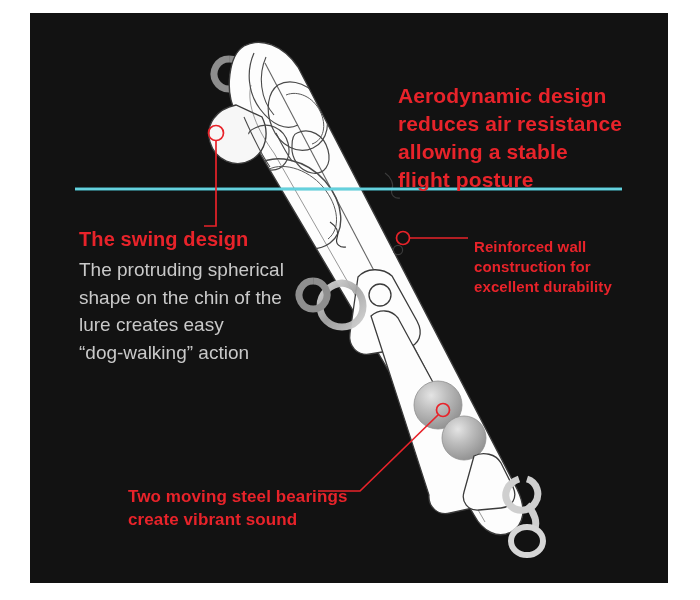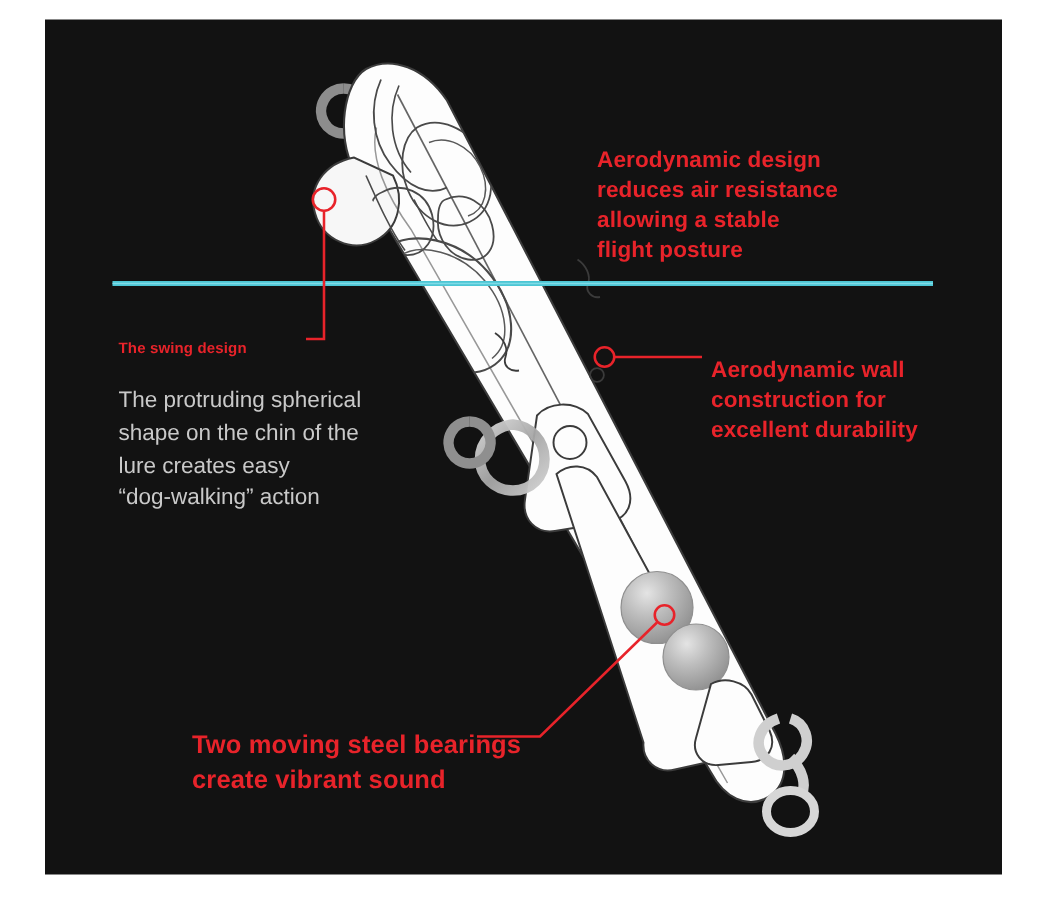--- a/index.html
+++ b/index.html
@@ -44,32 +44,32 @@
     white-space: pre-line;
   }
   .sub-text {
     position: absolute;
     color: #c9c9c9;
     line-height: 1.45;
     white-space: pre-line;
   }
   #cal-aero {
     left: 368px;
-    top: 84px;
-    font-size: 15px;
+    top: 69px;
+    font-size: 21px;
   }
   #cal-swing {
     left: 49px;
     top: 213px;
-    font-size: 10px;
+    font-size: 20px;
   }
   #sub-swing {
     left: 49px;
     top: 243px;
-    font-size: 15px;
+    font-size: 19px;
   }
   #cal-wall {
     left: 444px;
     top: 224px;
     font-size: 15px;
   }
   #cal-bearings {
     left: 98px;
     top: 473px;
     font-size: 17px;
@@ -219,21 +219,21 @@
 allowing a stable
 flight posture</div>
 
     <div class="callout" id="cal-swing">The swing design</div>
 
     <div class="sub-text" id="sub-swing">The protruding spherical
 shape on the chin of the
 lure creates easy
 “dog-walking” action</div>
 
-    <div class="callout" id="cal-wall">Aerodynamic wall
+    <div class="callout" id="cal-wall">Reinforced wall
 construction for
 excellent durability</div>
 
     <div class="callout" id="cal-bearings">Two moving steel bearings
 create vibrant sound</div>
 
   </div>
 </div>
 
 </body></html>

